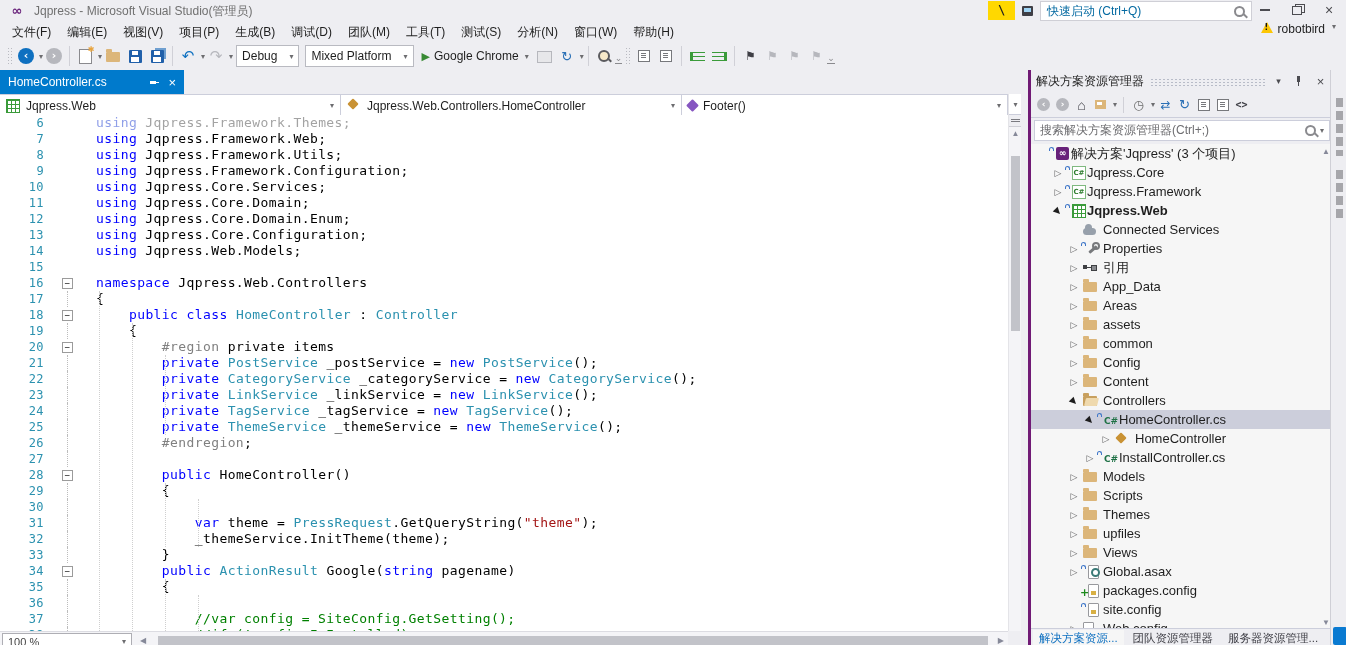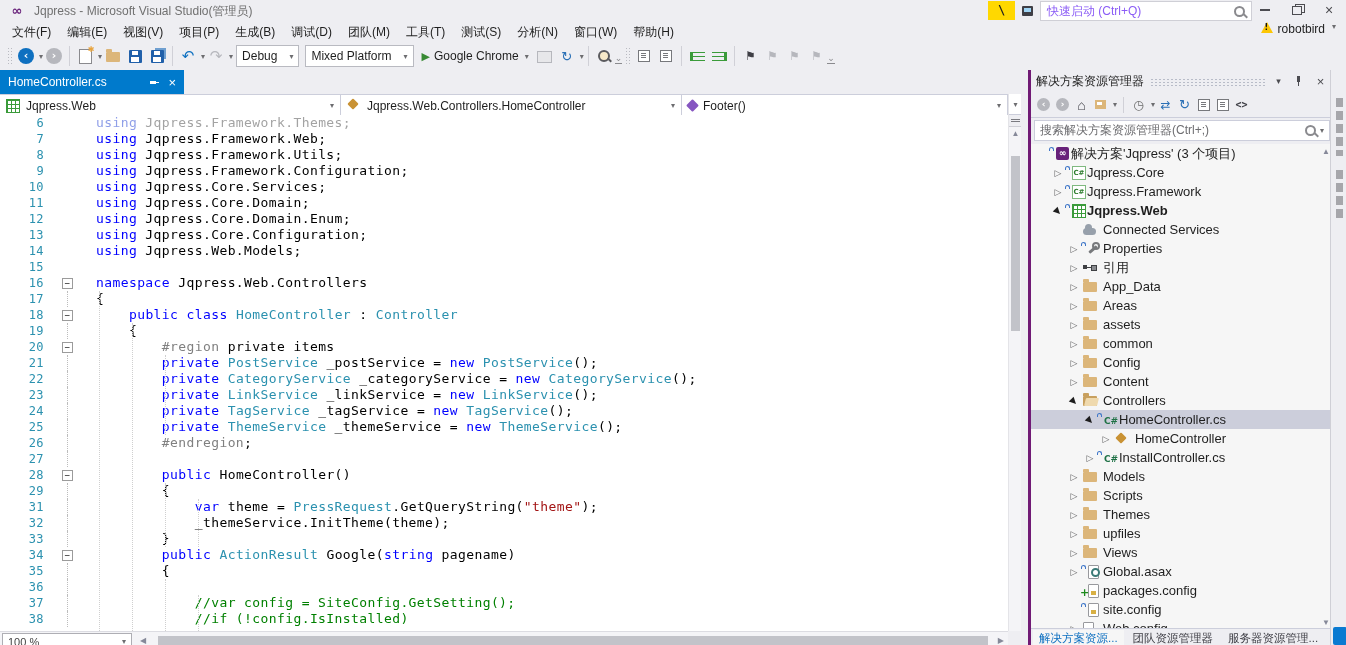--- a/index.html
+++ b/index.html
@@ -8,21 +8,21 @@
   .abs{position:absolute}
   .flex{display:flex;align-items:center}
   .g::before{content:attr(data-g)}
   
   #titlebar{left:0;top:0;width:1346px;height:22px}
   #vs-logo{left:8px;top:3px;width:18px;height:16px;color:#68217a;font:bold 13px/16px "DejaVu Sans",sans-serif;text-align:center}
   #title-text{left:34px;top:0;line-height:22px;color:#707070}
   #tb-badge{left:988px;top:1px;width:27px;height:19px;background:#ffd800;color:#1e1e1e;font:bold 12px/19px "DejaVu Sans Mono",monospace;text-align:center}
   #tb-mini-icon{left:1022px;top:6px;width:11px;height:10px;background:#3f3f46;border-radius:1px}
   #tb-mini-icon::after{content:"";position:absolute;left:2px;top:2px;width:7px;height:4px;background:#9fd4f5}
-  #quick-launch{left:1040px;top:1px;width:198px;height:18px;background:#fff;border:1px solid #cfcfd6;color:#8b5cf6;padding:0 6px;display:flex;align-items:center;justify-content:space-between}
+  #quick-launch{left:1040px;top:1px;width:198px;height:18px;background:#fff;border:1px solid #cfcfd6;color:#0369a1;padding:0 6px;display:flex;align-items:center;justify-content:space-between}
   .mag{width:7px;height:7px;border:2px solid #8a8a8e;border-radius:50%;position:relative;flex:0 0 auto}
   .mag::after{content:"";position:absolute;left:7px;top:7px;width:5px;height:2px;background:#8a8a8e;transform:rotate(45deg)}
   .winbtn{top:0;width:30px;height:20px;display:flex;align-items:center;justify-content:center;color:#4c4c51}
   #btn-min{left:1250px}#btn-restore{left:1282px}#btn-close{left:1314px;font-size:14px}
   .minbar{width:10px;height:2px;background:#4c4c51}
   .restoreglyph{width:8px;height:7px;border:1px solid #4c4c51;position:relative;background:#eeeef2}
   .restoreglyph::before{content:"";position:absolute;left:2px;top:-3px;width:8px;height:7px;border:1px solid #4c4c51;z-index:-1}
   
   #menubar{left:0;top:22px;width:1346px;height:20px;display:flex;align-items:center;padding-left:4px}
   .menu-item{padding:0 8px;line-height:20px;white-space:nowrap}
@@ -337,20 +337,21 @@
       <div class="code-row"><span class="ln">20</span><span class="fold has-box"></span><span class="ct"><span class="tk-n">        </span><span class="tk-p">#region</span><span class="tk-n"> private items</span></span></div>
       <div class="code-row"><span class="ln">21</span><span class="fold guide"></span><span class="ct"><span class="tk-n">        </span><span class="tk-k">private</span><span class="tk-n"> </span><span class="tk-t">PostService</span><span class="tk-n"> _postService = </span><span class="tk-k">new</span><span class="tk-n"> </span><span class="tk-t">PostService</span><span class="tk-n">();</span></span></div>
       <div class="code-row"><span class="ln">22</span><span class="fold guide"></span><span class="ct"><span class="tk-n">        </span><span class="tk-k">private</span><span class="tk-n"> </span><span class="tk-t">CategoryService</span><span class="tk-n"> _categoryService = </span><span class="tk-k">new</span><span class="tk-n"> </span><span class="tk-t">CategoryService</span><span class="tk-n">();</span></span></div>
       <div class="code-row"><span class="ln">23</span><span class="fold guide"></span><span class="ct"><span class="tk-n">        </span><span class="tk-k">private</span><span class="tk-n"> </span><span class="tk-t">LinkService</span><span class="tk-n"> _linkService = </span><span class="tk-k">new</span><span class="tk-n"> </span><span class="tk-t">LinkService</span><span class="tk-n">();</span></span></div>
       <div class="code-row"><span class="ln">24</span><span class="fold guide"></span><span class="ct"><span class="tk-n">        </span><span class="tk-k">private</span><span class="tk-n"> </span><span class="tk-t">TagService</span><span class="tk-n"> _tagService = </span><span class="tk-k">new</span><span class="tk-n"> </span><span class="tk-t">TagService</span><span class="tk-n">();</span></span></div>
       <div class="code-row"><span class="ln">25</span><span class="fold guide"></span><span class="ct"><span class="tk-n">        </span><span class="tk-k">private</span><span class="tk-n"> </span><span class="tk-t">ThemeService</span><span class="tk-n"> _themeService = </span><span class="tk-k">new</span><span class="tk-n"> </span><span class="tk-t">ThemeService</span><span class="tk-n">();</span></span></div>
       <div class="code-row"><span class="ln">26</span><span class="fold guide"></span><span class="ct"><span class="tk-n">        </span><span class="tk-p">#endregion</span><span class="tk-n">;</span></span></div>
       <div class="code-row"><span class="ln">27</span><span class="fold guide"></span><span class="ct"></span></div>
       <div class="code-row"><span class="ln">28</span><span class="fold has-box"></span><span class="ct"><span class="tk-n">        </span><span class="tk-k">public</span><span class="tk-n"> HomeController()</span></span></div>
       <div class="code-row"><span class="ln">29</span><span class="fold guide"></span><span class="ct"><span class="tk-n">        {</span></span></div>
+      <div class="code-row"><span class="ln">30</span><span class="fold guide"></span><span class="ct"></span></div>
       <div class="code-row"><span class="ln">31</span><span class="fold guide"></span><span class="ct"><span class="tk-n">            </span><span class="tk-k">var</span><span class="tk-n"> theme = </span><span class="tk-t">PressRequest</span><span class="tk-n">.GetQueryString(</span><span class="tk-s">"theme"</span><span class="tk-n">);</span></span></div>
       <div class="code-row"><span class="ln">32</span><span class="fold guide"></span><span class="ct"><span class="tk-n">            _themeService.InitTheme(theme);</span></span></div>
       <div class="code-row"><span class="ln">33</span><span class="fold guide"></span><span class="ct"><span class="tk-n">        }</span></span></div>
       <div class="code-row"><span class="ln">34</span><span class="fold has-box"></span><span class="ct"><span class="tk-n">        </span><span class="tk-k">public</span><span class="tk-n"> </span><span class="tk-t">ActionResult</span><span class="tk-n"> Google(</span><span class="tk-k">string</span><span class="tk-n"> pagename)</span></span></div>
       <div class="code-row"><span class="ln">35</span><span class="fold guide"></span><span class="ct"><span class="tk-n">        {</span></span></div>
       <div class="code-row"><span class="ln">36</span><span class="fold guide"></span><span class="ct"></span></div>
       <div class="code-row"><span class="ln">37</span><span class="fold guide"></span><span class="ct"><span class="tk-c">            //var config = SiteConfig.GetSetting();</span></span></div>
       <div class="code-row"><span class="ln">38</span><span class="fold guide"></span><span class="ct"><span class="tk-c">            //if (!config.IsInstalled)</span></span></div>
     </div>
   <div class="iguide" style="left:99px;top:176px;bottom:0"></div>

